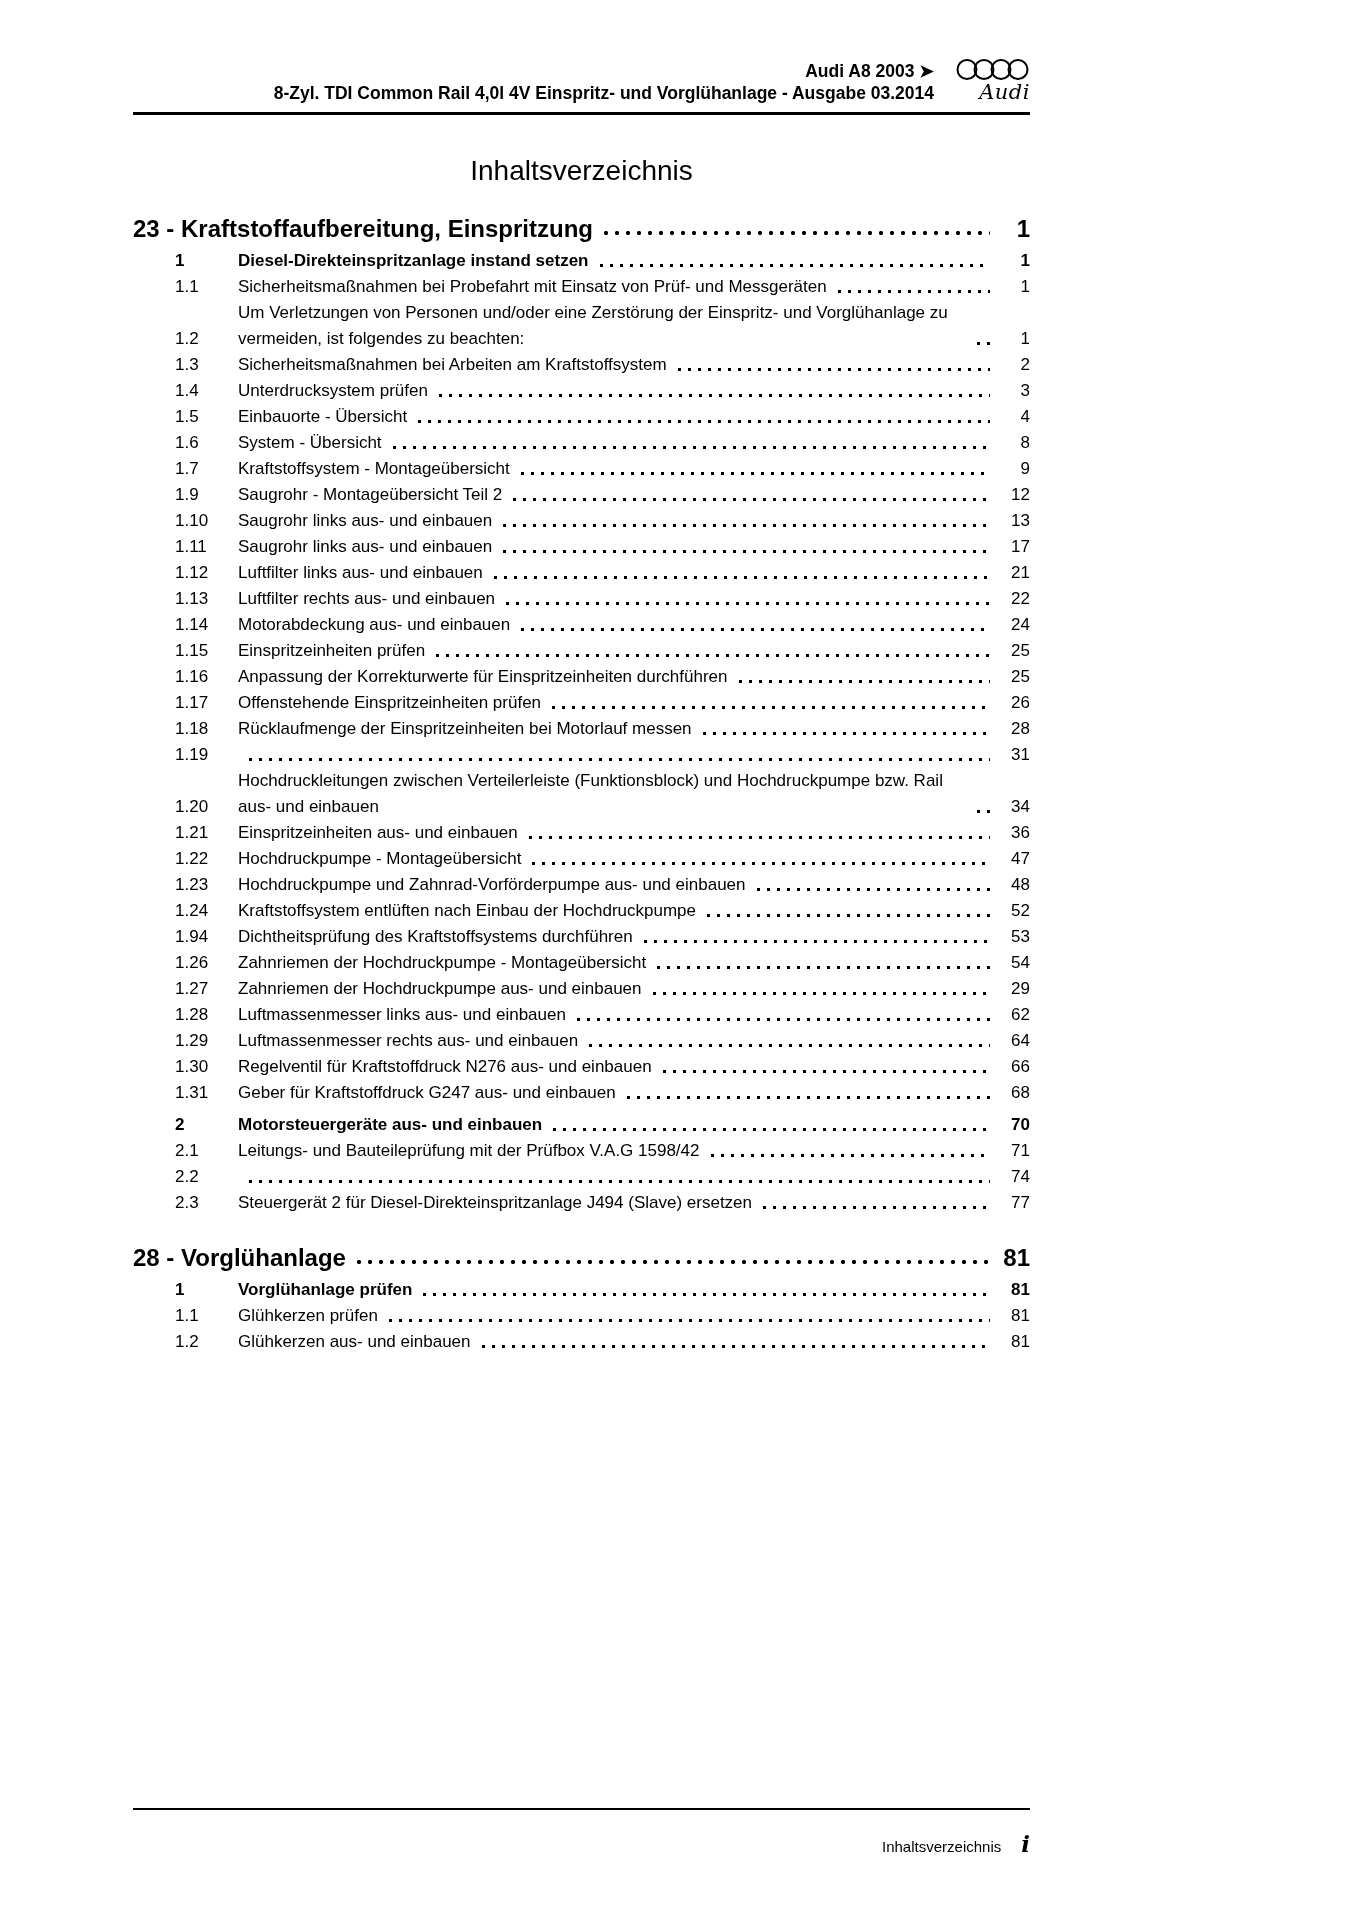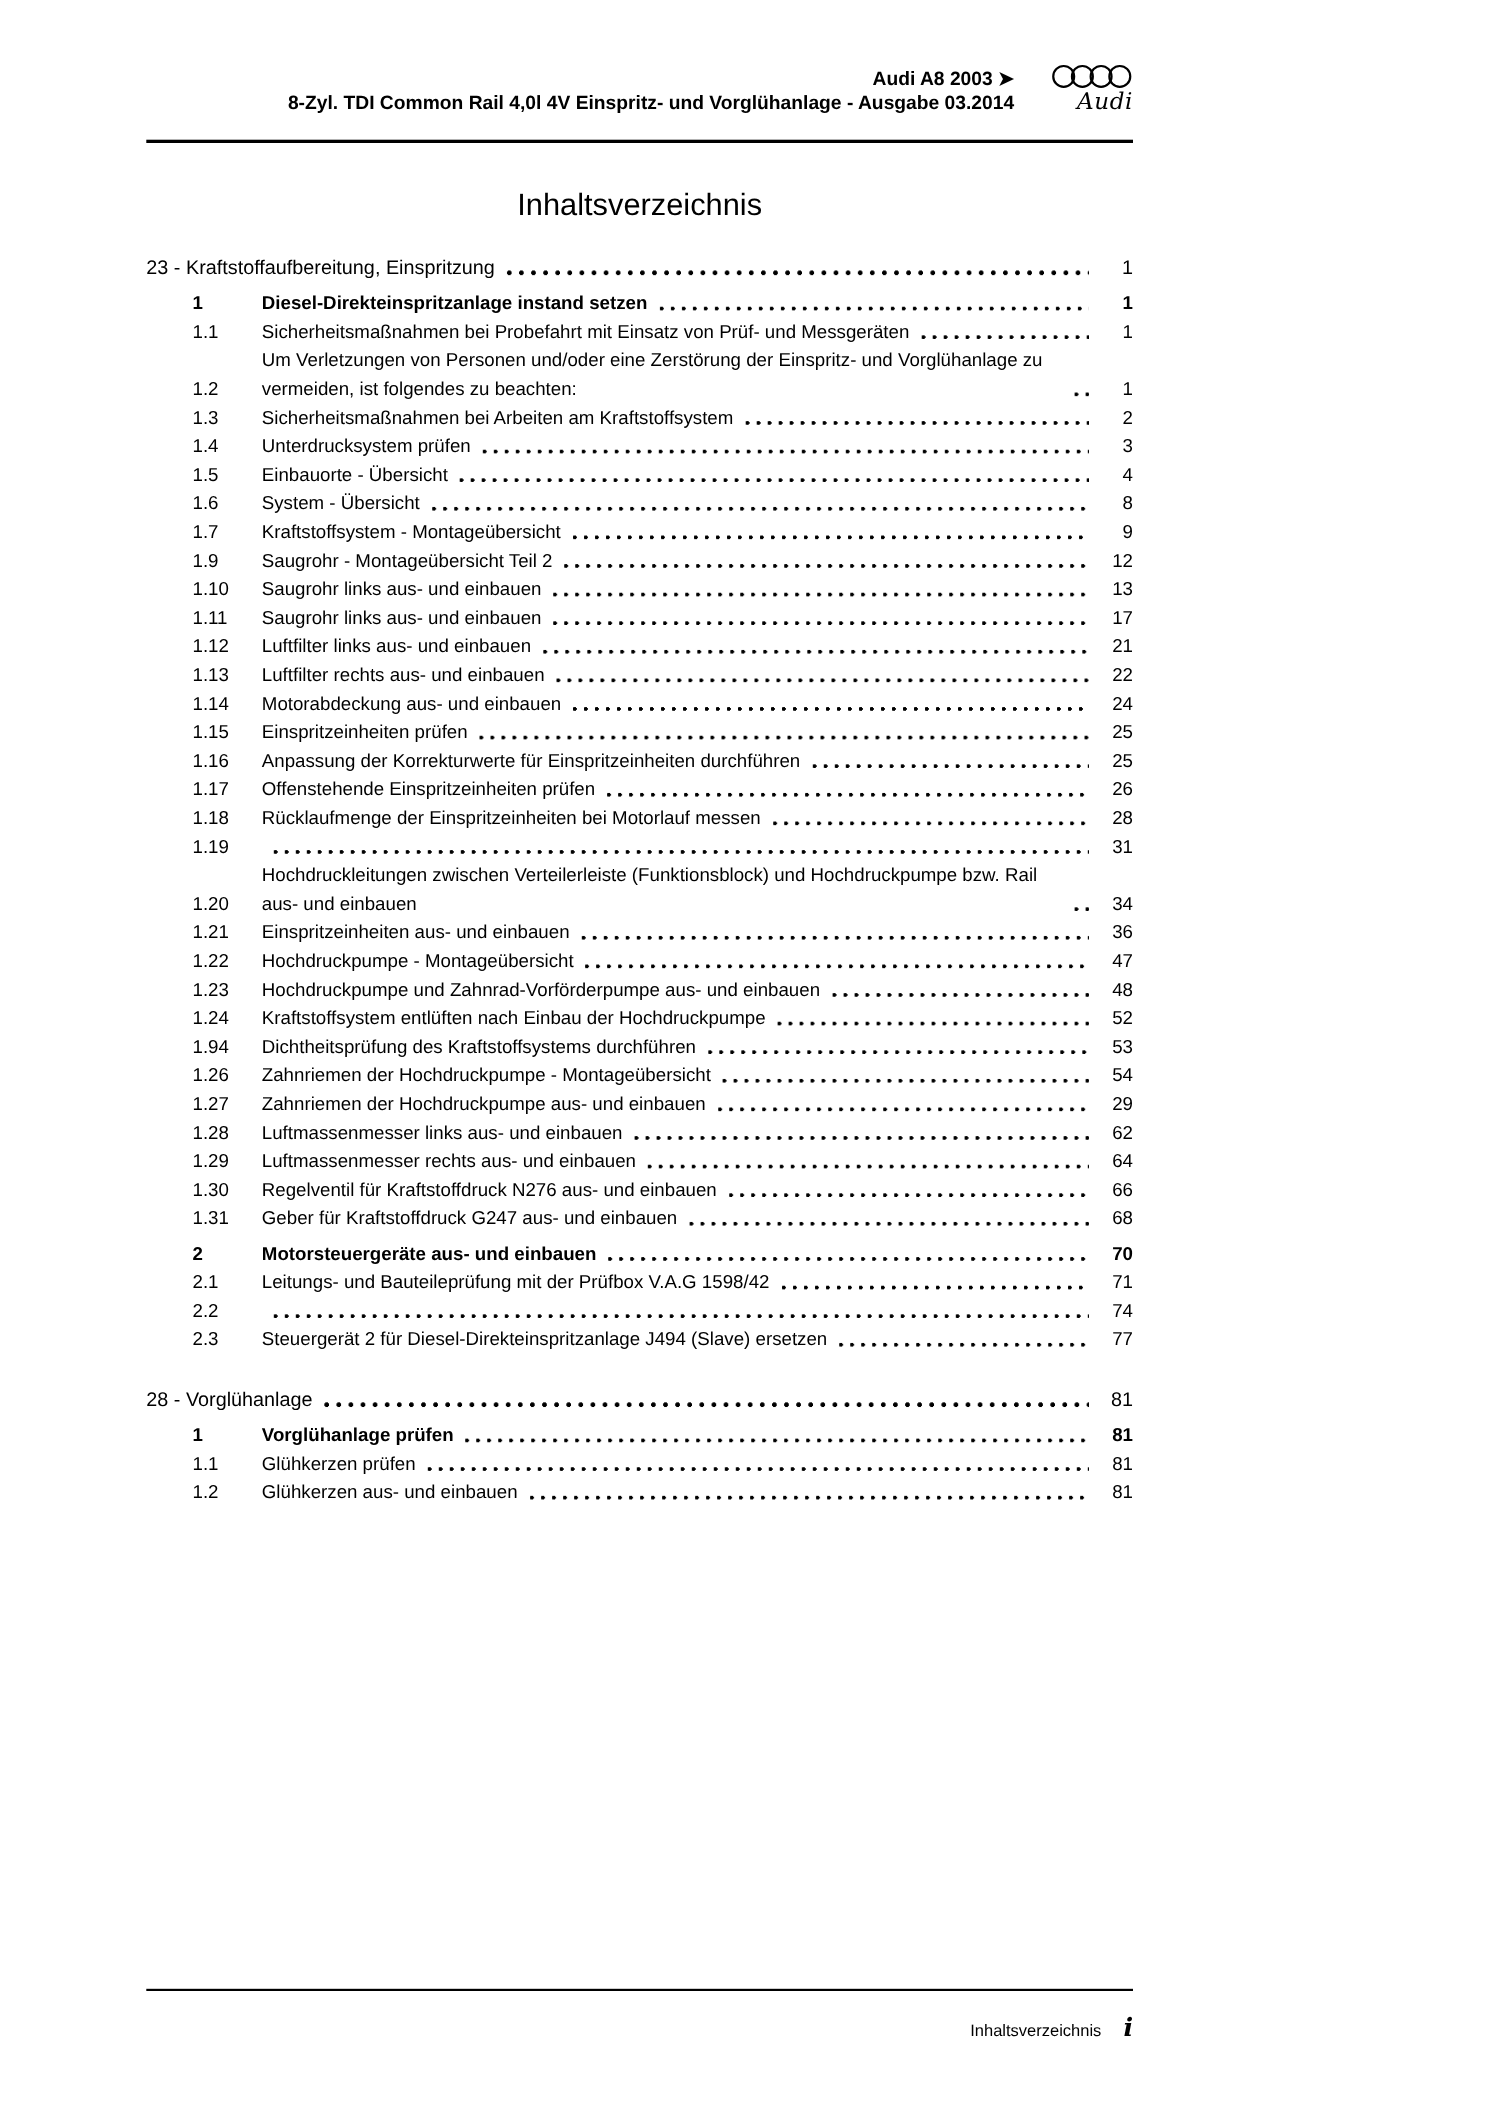--- a/index.html
+++ b/index.html
@@ -12,22 +12,22 @@
     margin: 0 auto;
     background: #fff;
     padding: 58px 327px 0 133px;
     overflow: hidden;
   }
   
   .header {
     display: flex;
     justify-content: flex-end;
     align-items: flex-start;
-    gap: 34px;
-    padding-bottom: 23px;
+    gap: 22px;
+    padding-bottom: 8px;
     border-bottom: 3px solid #000;
   }
   .header-text {
     text-align: right;
     font-weight: bold;
     font-size: 17.5px;
     line-height: 22px;
     padding-top: 2px;
   }
   .logo { display: flex; flex-direction: column; align-items: flex-end; }
@@ -63,22 +63,22 @@
     margin: 0 6px 6px 10px;
     background-image: radial-gradient(circle at 2.5px 2.5px, #000 1.6px, transparent 2px);
     background-size: 10px 5px;
     background-repeat: repeat-x;
     background-position: left bottom;
   }
   .page-num { flex: 0 0 34px; text-align: right; white-space: nowrap; }
   .entry { padding-left: 42px; }
   .lvl1 { font-weight: bold; margin-top: 6px; }
   .section-head {
-    font-size: 18px;
-    font-weight: normal;
+    font-size: 24px;
+    font-weight: bold;
     line-height: 27px;
     margin-bottom: 5px;
   }
   .section-head .leader {
     height: 6px;
     margin-bottom: 6px;
     background-image: radial-gradient(circle at 3px 3px, #000 1.9px, transparent 2.3px);
     background-size: 11px 6px;
   }
   .section + .section { margin-top: 28px; }

